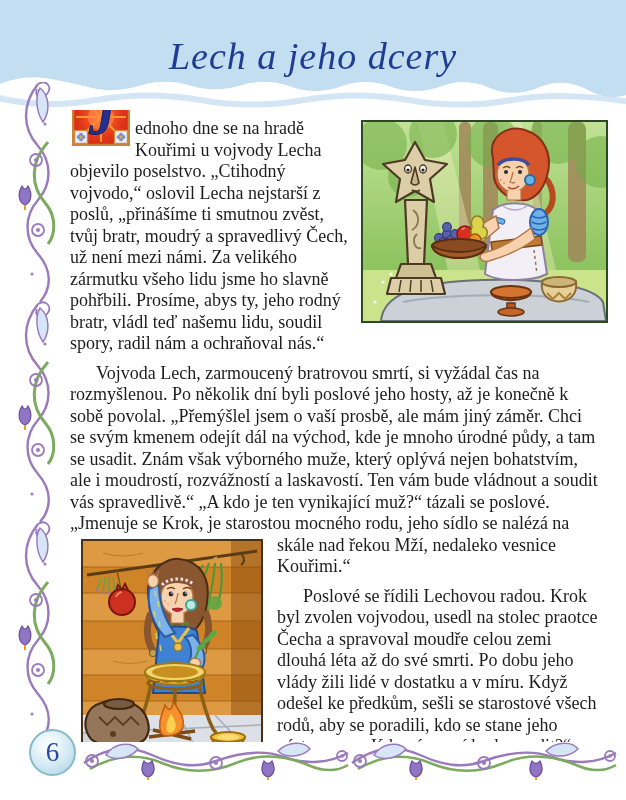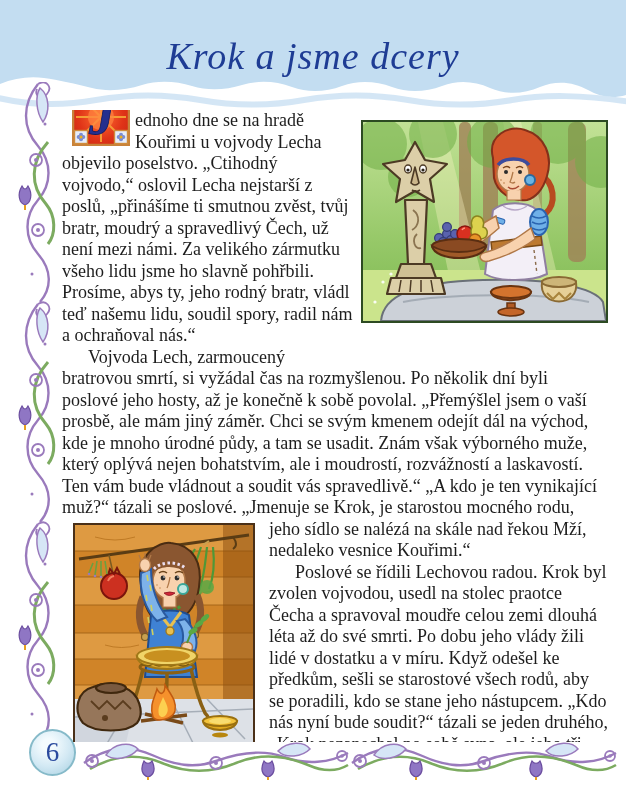--- a/index.html
+++ b/index.html
@@ -21,21 +21,21 @@
     border-radius:50%;
     background: radial-gradient(circle at 40% 32%, #f4fbfe 15%, #d3e9f4 55%, #a6cfe0 100%);
     border:2px solid #86bac9;
     display:flex; align-items:center; justify-content:center;
     font-size:27px; color:#2a4a9e;
   }
   .content {
     position:absolute; left:62px; top:110px; width:546px; height:632px;
     font-size:18px; line-height:21.5px; color:#1d1d1d; overflow:hidden;
   }
-  .content p { margin:0;font-family:Liberation Serif, serif; }
+  .content p { margin:8px;font-family:Liberation Serif, serif; }
   .indent { text-indent:26px; }
   .illus { display:block; background:#fff; }
   .illus-top {
     float:right; width:247px; height:203px;
     border:2px solid #2c4a22; margin:10px 0 30px 8px;
   }
   .illus-bottom {
     float:left; width:182px; height:226px;
     border:2px solid #4a3018; margin:4px 14px 6px 11px;
   }
@@ -52,21 +52,21 @@
       C612,99 600,97 588,90 C574,82 556,80 540,87 C524,94 506,95 490,88
       C474,81 458,80 442,86 C426,92 408,93 392,87 C376,81 358,80 342,86
       C326,92 308,93 292,87 C276,81 258,80 242,85 C226,90 208,91 192,86
       C176,81 158,80 142,85 C126,90 108,92 92,88 C76,84 58,80 44,78
       C30,76 14,78 0,84 Z"></path>
     <path fill="none" stroke="#cfe3f4" stroke-width="6" opacity="0.9" d="M-6,97
       C30,106 62,106 96,100 C130,94 166,94 200,100 C234,106 270,106 304,100
       C338,94 374,94 408,100 C442,106 478,106 512,100 C546,94 582,95 632,102"></path>
   </svg>
 
-  <h1 class="page-title">Krok a jsme dcery</h1>
+  <h1 class="page-title">Lech a jeho dcery</h1>
 
   <svg class="left-ornament" width="44" height="660" viewBox="0 0 44 660">
     <defs>
       <g id="vm">
         <path d="M26,2 C10,22 10,46 26,64 C40,80 40,102 26,118 C12,134 12,156 26,172 C40,188 40,206 28,220" stroke="#9a7abc" stroke-width="2.4" fill="none"></path>
         <path d="M26,2 C34,-3 41,5 35,12 C30,18 22,14 25,7" stroke="#9a7abc" stroke-width="1.8" fill="none"></path>
         <path d="M28,6 C38,14 38,30 31,40 C24,30 23,14 28,6 Z" fill="#d6e6f6" stroke="#9a7abc" stroke-width="1.5"></path>
         <path d="M36,60 C18,80 18,104 34,122 C44,134 44,152 36,162" stroke="#7cab60" stroke-width="3" fill="none"></path>
         <circle cx="24" cy="78" r="6" stroke="#9a7abc" stroke-width="1.8" fill="none"></circle>
         <circle cx="24" cy="78" r="2" fill="#9a7abc"></circle>

